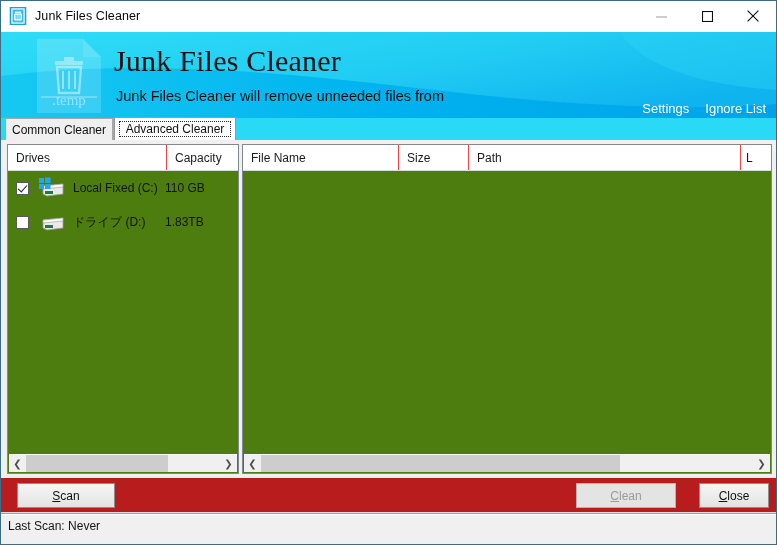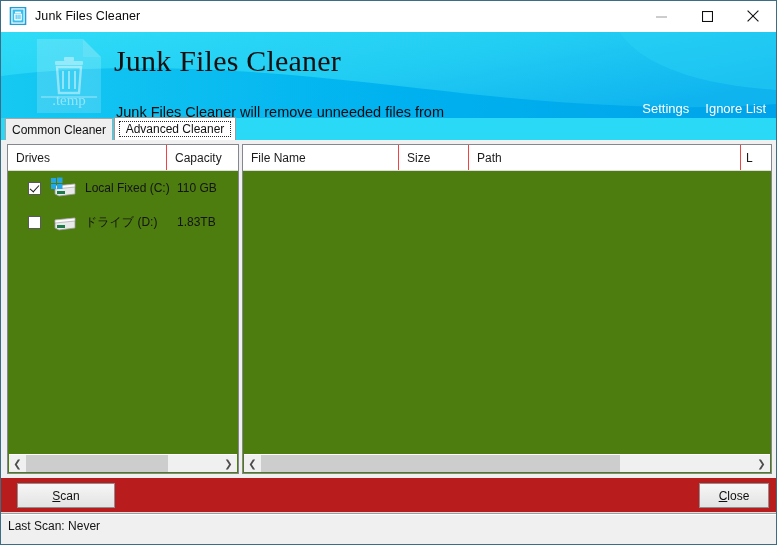--- a/index.html
+++ b/index.html
@@ -91,21 +91,21 @@
     top: 12px;
     font-family: "Liberation Serif", serif;
     font-size: 30px;
     color: #101010;
     letter-spacing: 0.2px;
     white-space: nowrap;
   }
   .banner-sub {
     position: absolute;
     left: 115px;
-    top: 72px;
+    top: 56px;
     font-size: 14.5px;
     color: #0d0d0d;
     white-space: nowrap;
   }
   .banner-links {
     position: absolute;
     right: 10px;
     bottom: 2px;
     display: flex;
     gap: 16px;
@@ -197,21 +197,21 @@
     white-space: nowrap;
     overflow: hidden;
   }
   .col + .col { border-left: 1px solid #ef4444; }
 
   .rows { position: relative; }
   .drive-row {
     display: flex;
     align-items: center;
     height: 34px;
-    padding-left: 20px;
+    padding-left: 8px;
     font-size: 12px;
     color: #141414;
   }
   .chk {
     width: 13px;
     height: 13px;
     box-sizing: border-box;
     border: 1px solid #5a5a5a;
     background: #ffffff;
     flex: 0 0 auto;
@@ -503,20 +503,23 @@
         <div class="sb-arrow">❯</div>
       </div>
     </div>
 
   </div>
 
   <div class="buttonbar">
     <div class="btn btn-scan">
       <span><u>S</u><span>can</span></span>
     </div>
+    <div class="btn btn-clean">
+      <span><u>C</u><span>lean</span></span>
+    </div>
     <div class="btn btn-close">
       <span><u>C</u><span>lose</span></span>
     </div>
     <div class="separator"></div>
   </div>
 
   <div class="statusbar">
     <span>Last Scan: Never</span>
   </div>
 

